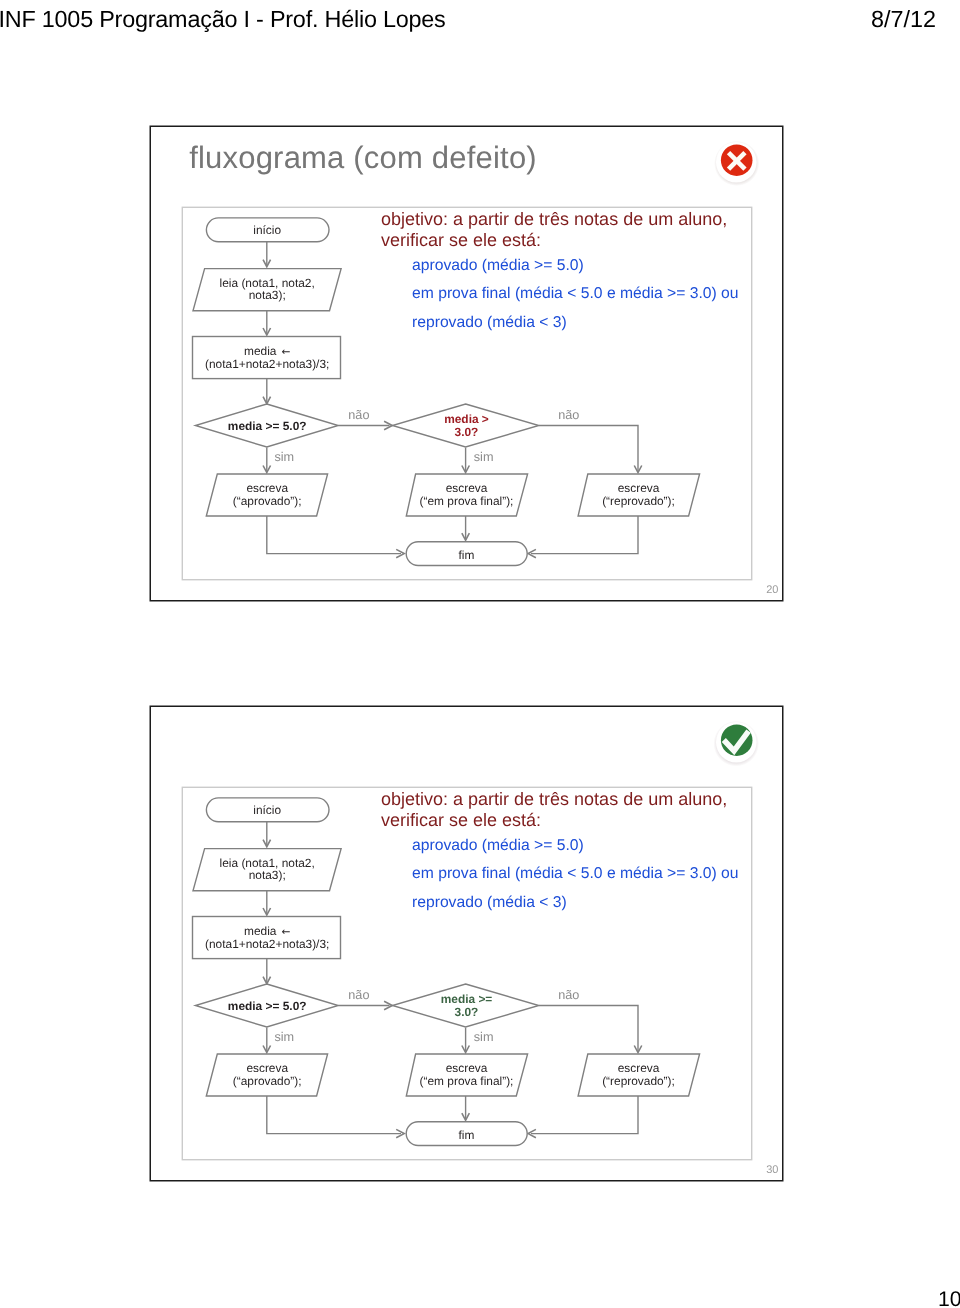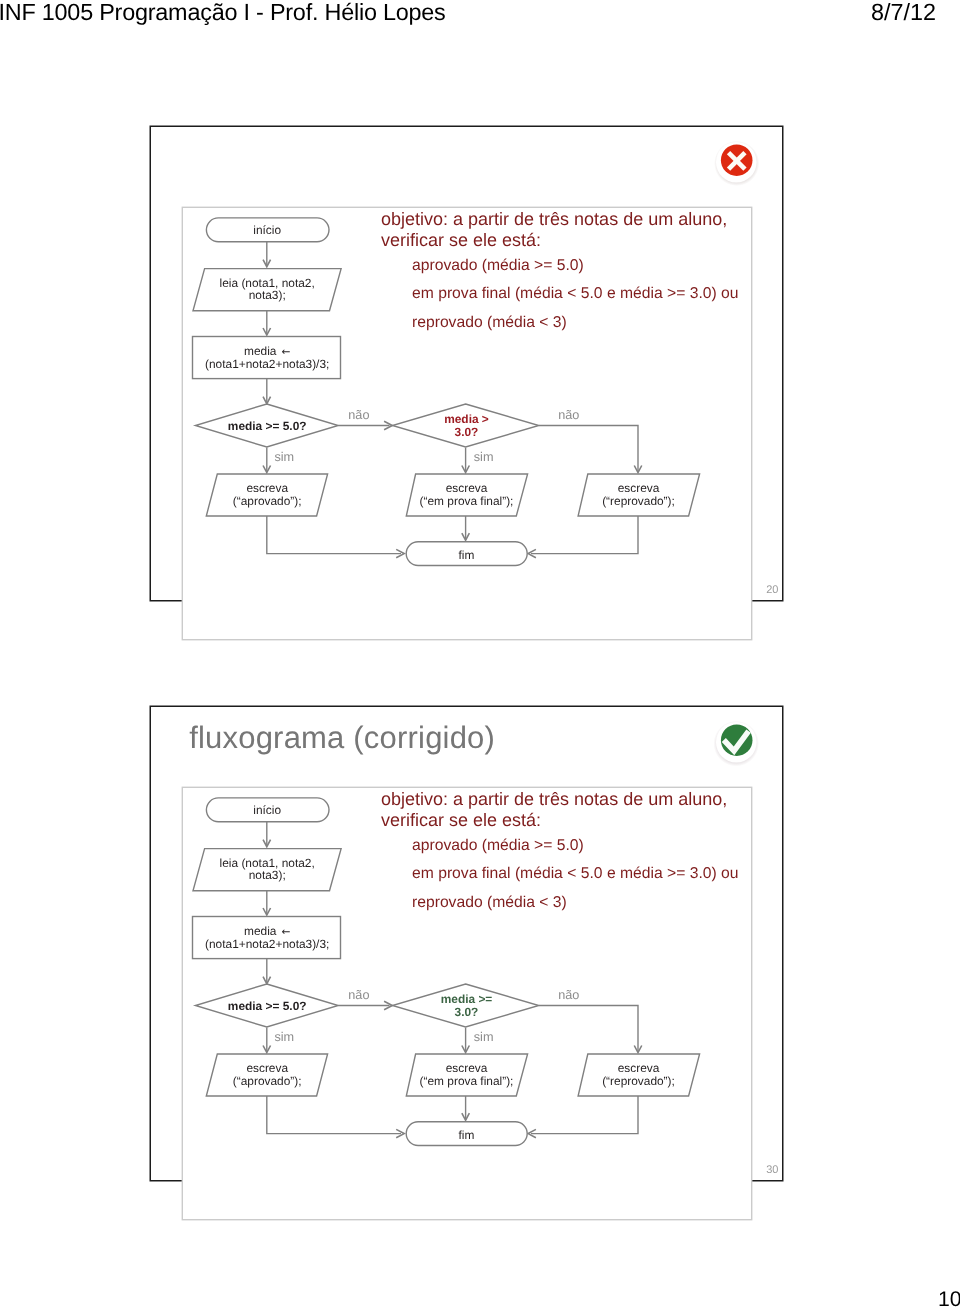--- a/index.html
+++ b/index.html
@@ -3,35 +3,35 @@
 <meta charset="utf-8">
 <title>INF 1005 Programacao I</title>
 <style>
   html,body{margin:0;padding:0;background:#fff;}
   *{-webkit-font-smoothing:antialiased;text-rendering:geometricPrecision;}
   body{
     width:960px;height:1308px;
     font-family:"Liberation Sans", sans-serif;
     position:relative;overflow:hidden;
   }
-  .pg-header{position:absolute;left:0;top:2px;width:880px;height:26px;}
+  .pg-header{position:absolute;left:0;top:9px;width:880px;height:26px;}
   .hdr-course{position:absolute;left:-1.5px;top:-3.5px;font-size:23.4px;color:#000;white-space:nowrap;letter-spacing:-0.22px;}
   .hdr-date{position:absolute;left:871px;top:-3.5px;font-size:23.4px;color:#000;white-space:nowrap;}
   .pg-footer{position:absolute;left:938px;top:1287.5px;font-size:21.2px;color:#000;white-space:nowrap;}
 
   .slide{position:absolute;left:150.9px;width:631.2px;height:473.2px;box-shadow:0 0 0 1.5px #1c1c1c;background:#fff;}
   .slide1{top:126.9px;}
   .slide2{top:706.9px;}
   .slide-title{position:absolute;left:38.3px;top:13.3px;font-size:31px;color:#767676;letter-spacing:0.2px;white-space:nowrap;}
   .slide-num{position:absolute;right:3.6px;bottom:4.5px;font-size:11px;color:#9c9c9c;}
-  .content-box{position:absolute;left:31.8px;top:80.8px;width:568px;height:431px;box-shadow:0 0 0 1.4px #cbcbcb;background:#fff;}
+  .content-box{position:absolute;left:31.8px;top:80.8px;width:568px;height:371px;box-shadow:0 0 0 1.4px #cbcbcb;background:#fff;}
   .status-icon{position:absolute;left:561px;top:11px;width:50px;height:50px;}
 
   .obj-lead{position:absolute;font-size:18px;color:#7f1d1d;white-space:nowrap;}
-  .obj-item{position:absolute;font-size:15.7px;color:#7f1d1d;white-space:nowrap;}
+  .obj-item{position:absolute;font-size:15.7px;color:#1d4ed8;white-space:nowrap;}
 
   svg{display:block;}
   .content-box > svg{position:absolute;left:-1.7px;top:-1.7px;}
   .shape{fill:#ffffff;stroke:#808080;stroke-width:1.4;}
   .conn{fill:none;stroke:#808080;stroke-width:1.4;}
   .ahead{fill:none;stroke:#808080;stroke-width:1.6;stroke-linecap:butt;}
   .ftxt{font-family:"Liberation Sans", sans-serif;font-size:11.9px;fill:#231f20;text-anchor:middle;}
   .ftxt.b{font-weight:bold;}
   .arrowglyph{font-family:"DejaVu Sans", sans-serif;font-size:10.6px;}
   .flabel{font-family:"Liberation Sans", sans-serif;font-size:12.7px;fill:#8d8d8d;text-anchor:middle;}
@@ -41,20 +41,21 @@
 
 <div class="pg-header">
   <div class="hdr-course">INF 1005 Programação I - Prof. Hélio Lopes</div>
   <div class="hdr-date">8/7/12</div>
 </div>
 
 <div class="pg-footer">10</div>
 
 <div id="slides-host">
 <div class="slide slide1">
+  <div class="slide-title">fluxograma (com defeito)</div>
   <div class="status-icon">
         <svg viewBox="0 0 50 50" width="50" height="50">
   <defs>
     <radialGradient id="eshadow" cx="50%" cy="50%" r="50%">
       <stop offset="72%" stop-color="#b7a9a6" stop-opacity="0.55"></stop>
       <stop offset="100%" stop-color="#b7a9a6" stop-opacity="0"></stop>
     </radialGradient>
   </defs>
   <circle cx="24.7" cy="25.4" r="22.6" fill="url(#eshadow)"></circle>
   <circle cx="24.3" cy="24.2" r="20.3" fill="#ffffff"></circle>
@@ -130,21 +131,20 @@
       <div class="obj-lead" style="left:200px;top:3px">objetivo: a partir de três notas de um aluno,</div>
           <div class="obj-lead" style="left:200px;top:23.7px">verificar se ele está:</div>
           <div class="obj-item" style="left:231px;top:51.3px">aprovado (média &gt;= 5.0)</div>
           <div class="obj-item" style="left:231px;top:78.5px">em prova final (média &lt; 5.0 e média &gt;= 3.0) ou</div>
           <div class="obj-item" style="left:231px;top:107.7px">reprovado (média &lt; 3)</div>
     </div>
   </div>
   <div class="slide-num">20</div>
 </div>
 <div class="slide slide2">
-  <div class="slide-title">fluxograma (corrigido)</div>
   <div class="status-icon">
         <svg viewBox="0 0 50 50" width="50" height="50">
   <defs>
     <radialGradient id="cshadow" cx="50%" cy="50%" r="50%">
       <stop offset="72%" stop-color="#b6a6ad" stop-opacity="0.5"></stop>
       <stop offset="100%" stop-color="#b6a6ad" stop-opacity="0"></stop>
     </radialGradient>
   </defs>
   <circle cx="24.2" cy="25.6" r="22.8" fill="url(#cshadow)"></circle>
   <circle cx="24.3" cy="24.2" r="20.3" fill="#ffffff"></circle>

